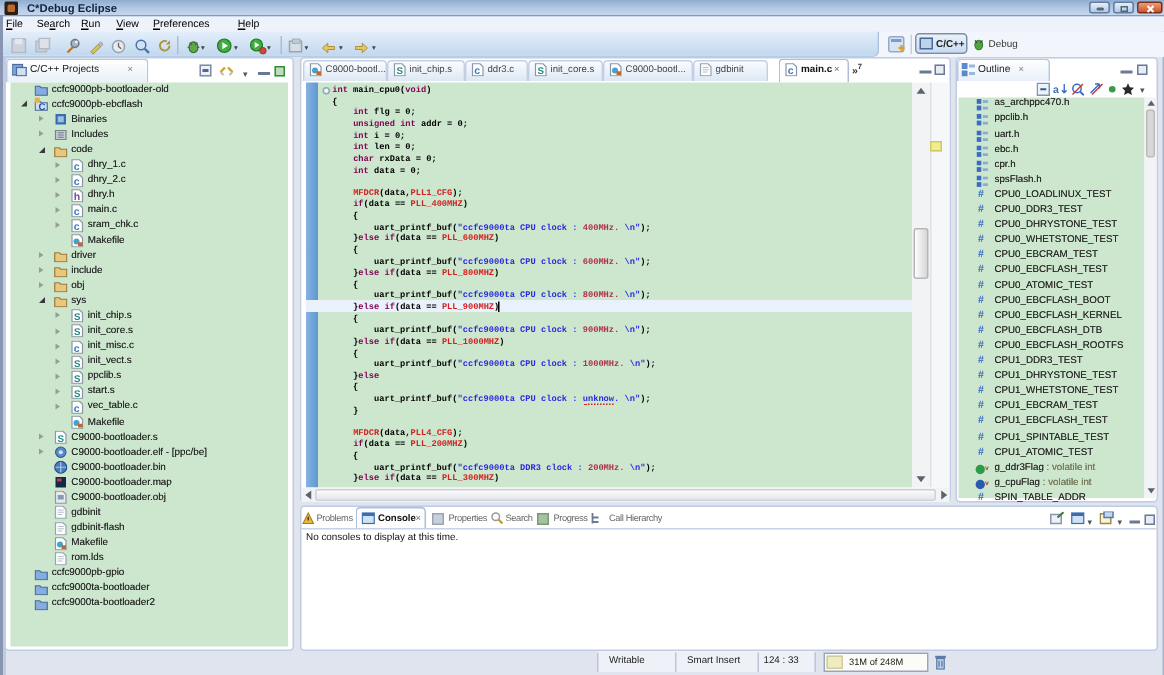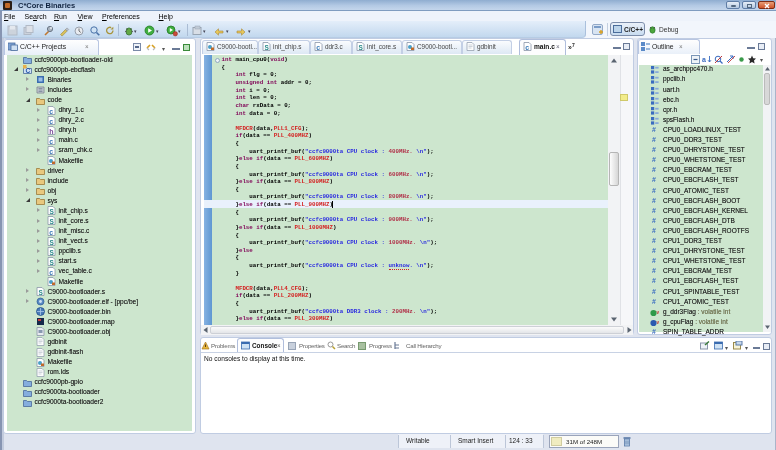--- a/index.html
+++ b/index.html
@@ -28,21 +28,21 @@
 <body>
 
 <div class="abs" style="left:0;top:0;width:2px;height:450px;background:#8795b2"></div>
 <div class="abs" style="left:2px;top:0;width:2px;height:450px;background:#c2cbdd"></div>
 <div class="abs" style="right:0;top:0;width:1px;height:450px;background:#aab4c9"></div>
 
 <div class="abs" style="left:0;top:0;width:776px;height:11px;background:linear-gradient(180deg,#8fadd0 0%,#b3c9e4 55%,#c4d6ec 100%);border-bottom:1px solid #7f9cc0"></div>
 <div class="abs" style="left:3px;top:1px;width:9px;height:9px;background:#2a1f17;border-radius:1px;overflow:hidden">
     <div class="abs" style="left:2px;top:2px;width:5px;height:5px;background:#c06a28;border-radius:1px"></div>
   </div>
-<div class="abs" style="left:18px;top:1px;font-size:7.5px;font-weight:bold;color:#10233f">C*Core Binaries</div>
+<div class="abs" style="left:18px;top:1px;font-size:7.5px;font-weight:bold;color:#10233f">C*Debug Eclipse</div>
 <div class="abs" style="left:726px;top:1px;width:14px;height:8px;border:1px solid #5f7da5;border-radius:2px;background:linear-gradient(#e7eef7,#b4c8e0)">
     <div class="abs" style="left:4px;top:3px;width:5px;height:2px;background:#53687f;border-radius:1px"></div>
   </div>
 <div class="abs" style="left:742px;top:1px;width:14px;height:8px;border:1px solid #5f7da5;border-radius:2px;background:linear-gradient(#e7eef7,#b4c8e0)">
     <div class="abs" style="left:4px;top:2px;width:5px;height:4px;border:1px solid #53687f"></div>
   </div>
 <div class="abs" style="left:758px;top:1px;width:17px;height:8px;border:1px solid #7e2c15;border-radius:2px;background:linear-gradient(#e89f79,#cf5227)">
     <svg class="abs" style="left:5px;top:1px" width="6" height="6" viewBox="0 0 6 6">
       <path d="M1 1 L5 5 M5 1 L1 5" stroke="#fff" stroke-width="1.4"></path>
     </svg>

